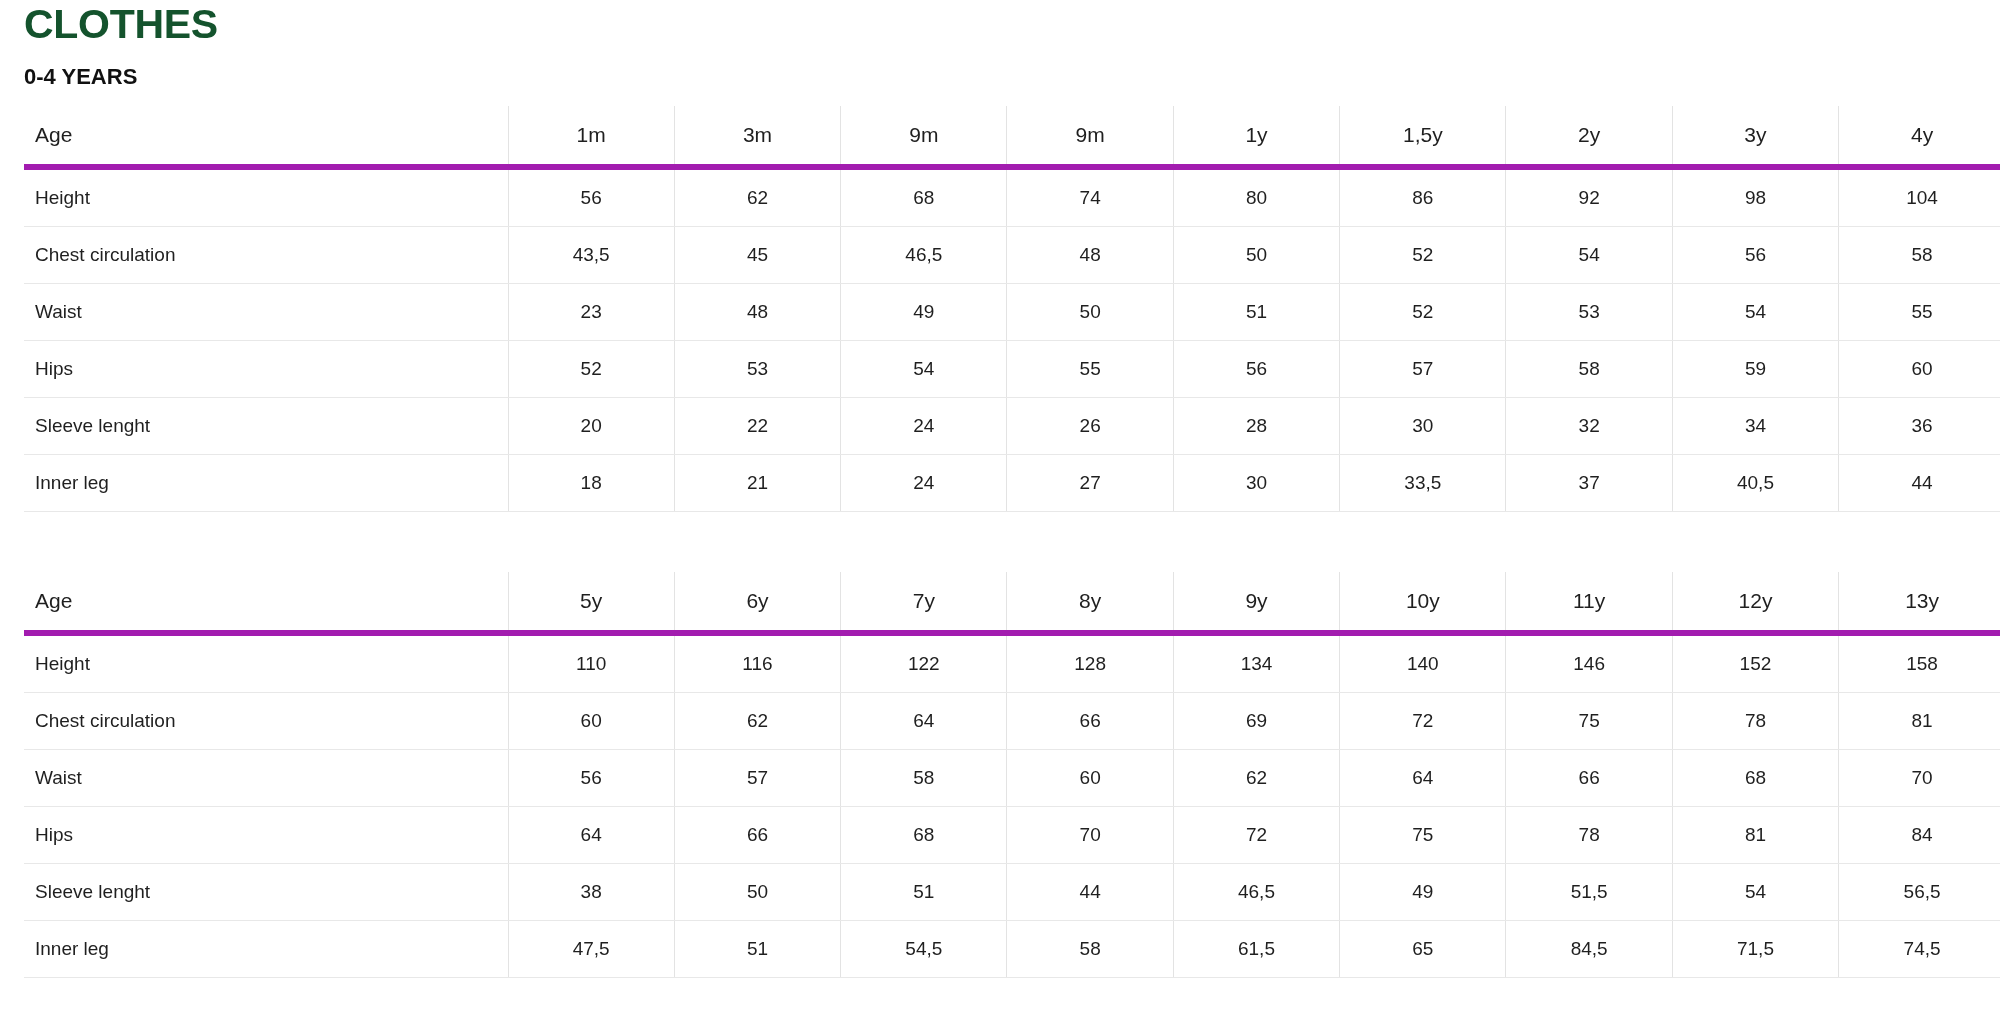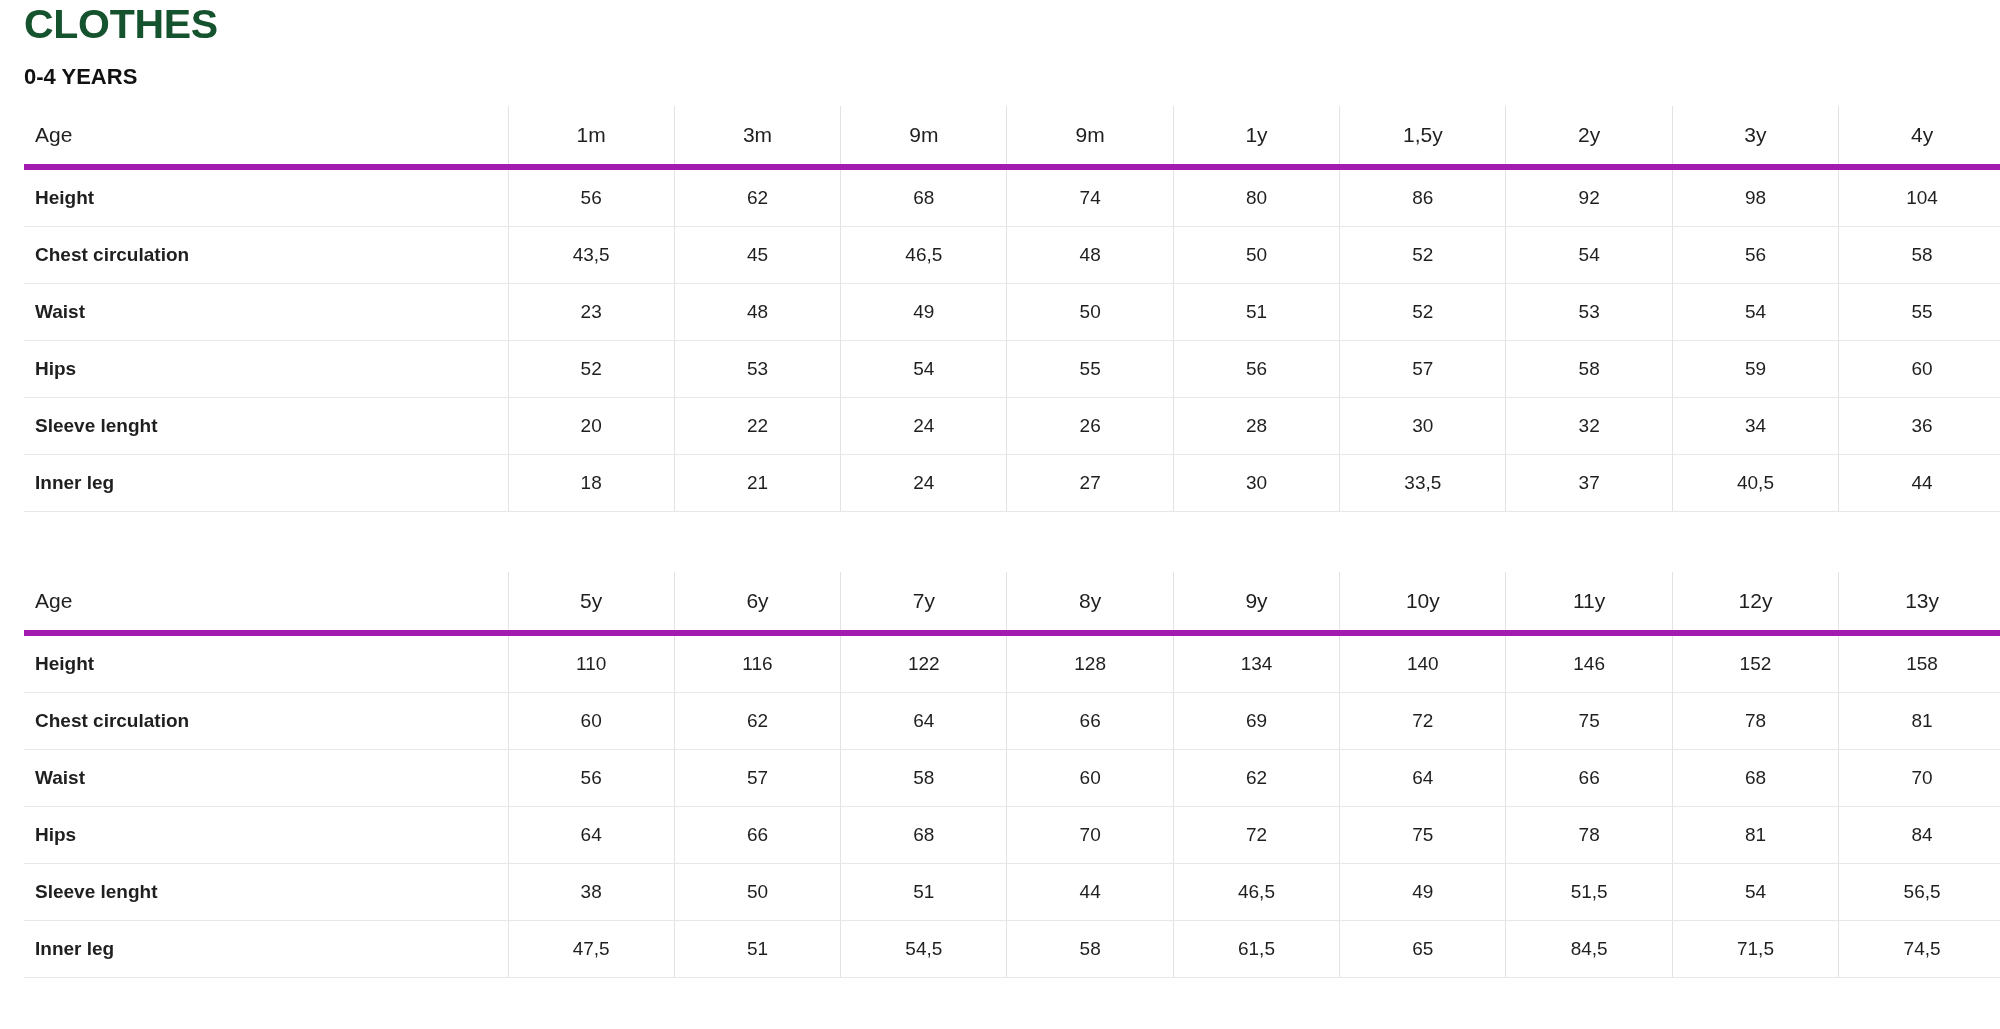--- a/index.html
+++ b/index.html
@@ -65,21 +65,20 @@
   }
   th.rowlabel, td.rowlabel {
     text-align: left;
     padding-left: 11px;
   }
   thead th.rowlabel {
     font-size: 21px;
   }
   tbody tr td:first-child {
     font-size: 19px;
-    font-weight: bold;
   }
   tr > *:last-child {
     border-right: none;
   }
   .spacer-lg { height: 46px; }
 </style>
 </head>
 <body>
 
 <div class="page">

